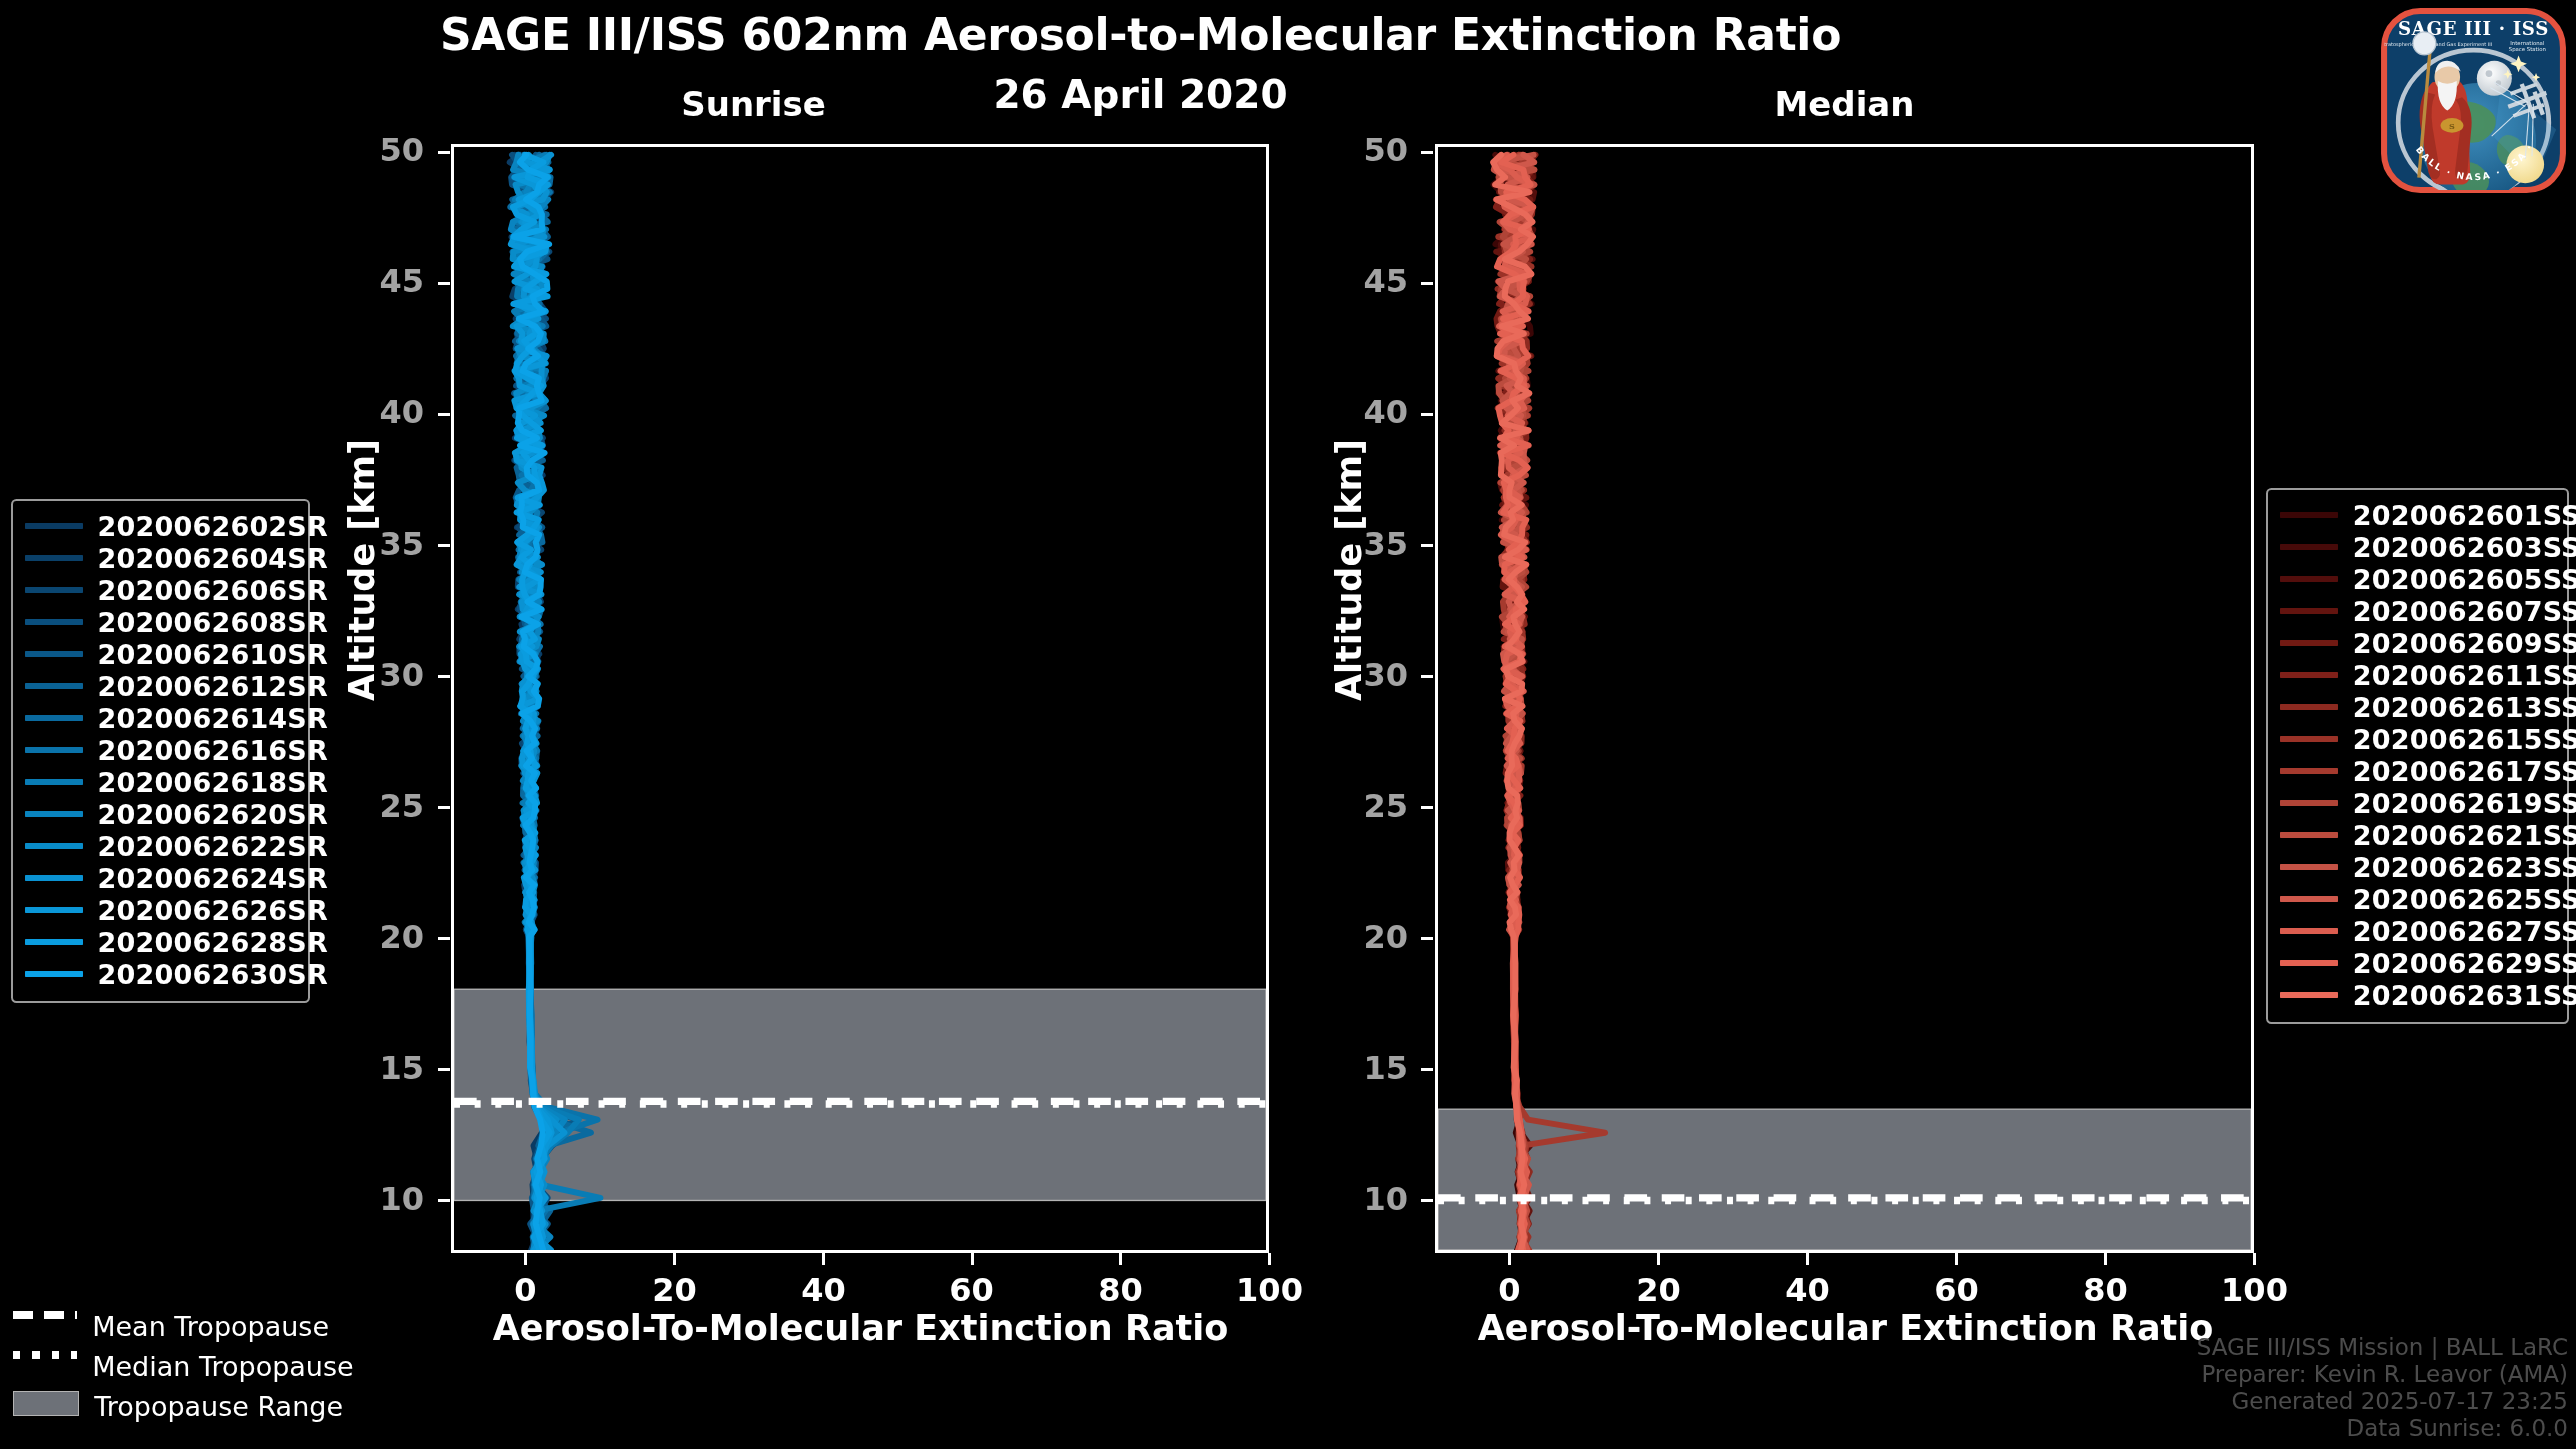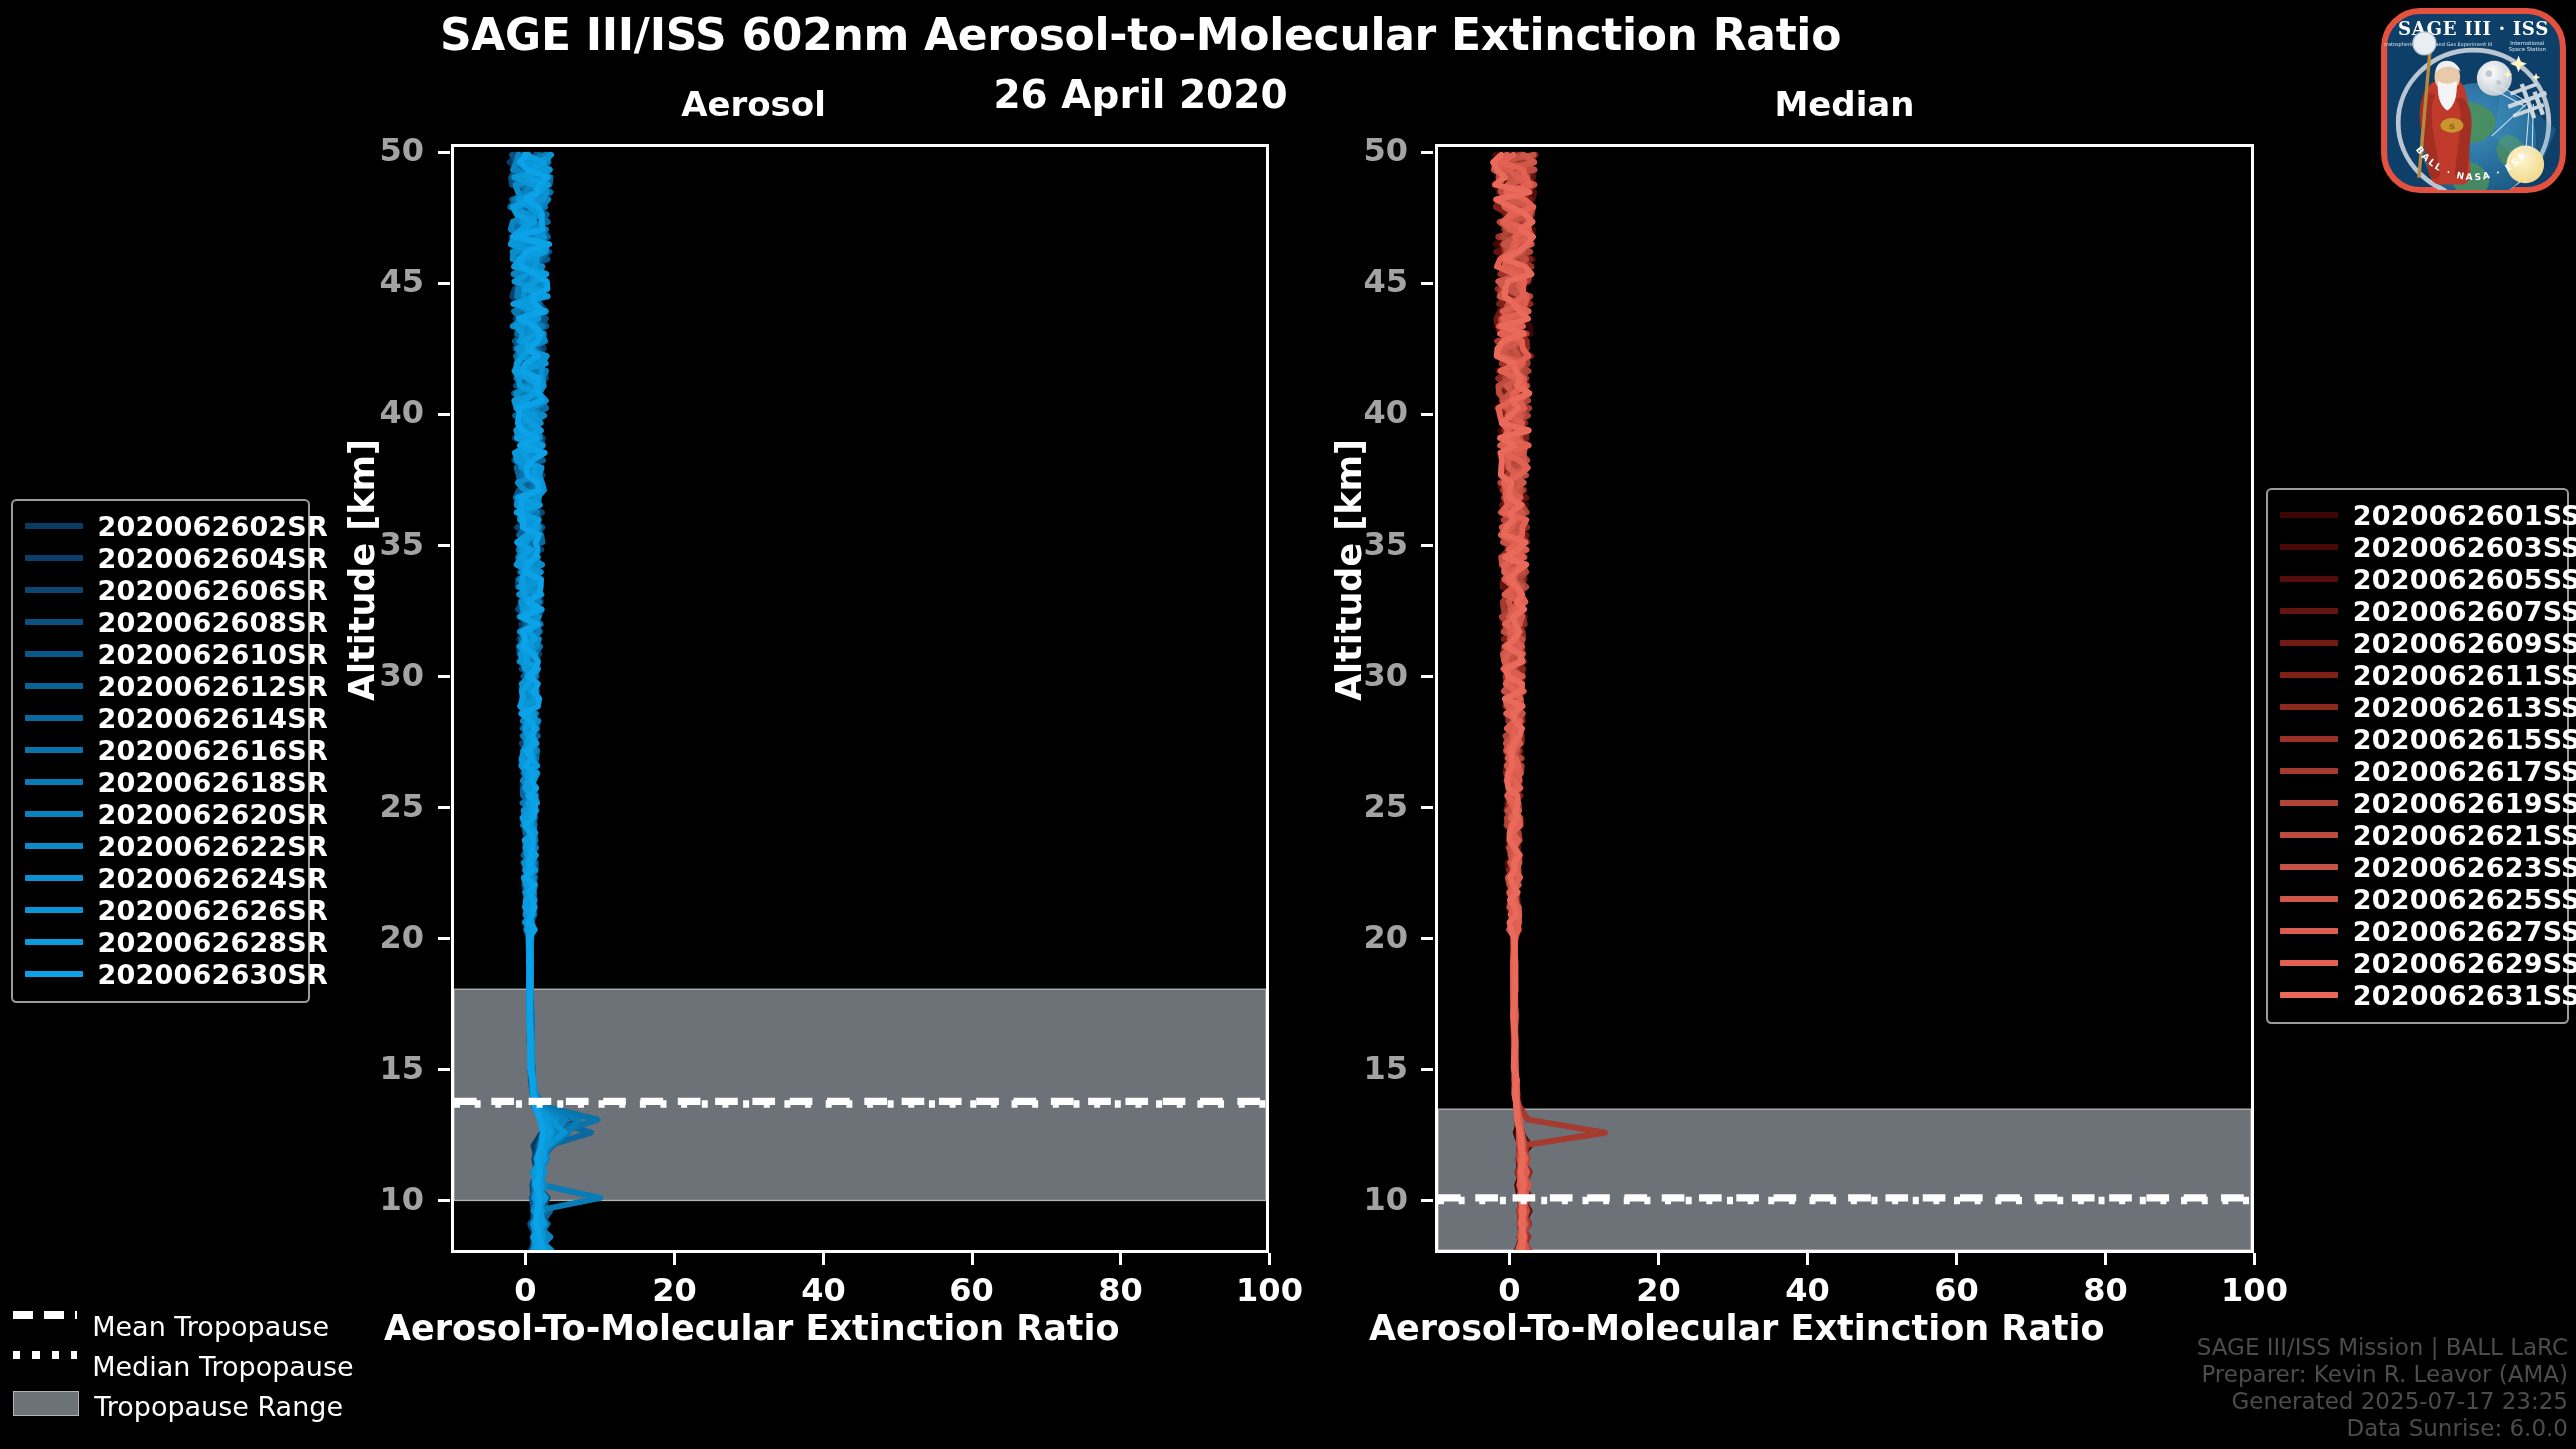--- a/index.html
+++ b/index.html
@@ -70,21 +70,21 @@
   .ytick-mark {
     background: #ffffff; height: 3.4px; width: 12px;
   }
   .xtick-mark {
     background: #ffffff; width: 3.4px; height: 12px;
   }
 
   .axis-xlabel {
     top: 1308px;
     font-size: 35px; font-weight: bold; color: #ffffff;
-    white-space: nowrap;
+    text-align: center; white-space: nowrap;
   }
   #xlabel-sunrise { left: 384px; width: 953px; }
   #xlabel-sunset  { left: 1369px; width: 953px; }
 
   .axis-ylabel {
     font-size: 35px; font-weight: bold; color: #ffffff;
     transform-origin: 50% 50%;
     transform: rotate(-90deg);
     white-space: nowrap;
     text-align: center;
@@ -143,21 +143,21 @@
   #footer-credit div { white-space: nowrap; }
 
   
   #mission-logo { right: 5.4px; top: 2.7px; width: 195px; height: 195px; }
 </style>
 </head>
 <body>
 
 <div class="abs" id="title-main">SAGE III/ISS 602nm Aerosol-to-Molecular Extinction Ratio</div>
 <div class="abs" id="title-date">26 April 2020</div>
-<div class="abs panel-subtitle" id="subtitle-sunrise">Aerosol</div>
+<div class="abs panel-subtitle" id="subtitle-sunrise">Sunrise</div>
 <div class="abs panel-subtitle" id="subtitle-sunset">Median</div>
 
 <div class="abs plot-frame" id="plot-sunrise">
   <svg class="plot-svg" id="svg-sunrise" viewBox="0 0 1219 1653" preserveAspectRatio="none">
       <rect x="0" y="1262.2198581560283" width="1219" height="316.5319148936171" fill="#6d7178" stroke="#b4b4b4" stroke-width="2"></rect>
       <path d="M115.87,1653.00 L123.34,1633.46 L133.51,1613.92 L123.88,1594.38 L118.18,1574.84 L121.48,1555.30 L127.24,1535.77 L124.54,1516.23 L119.40,1496.69 L132.07,1477.15 L147.24,1457.61 L126.79,1438.07 L120.86,1418.53 L116.24,1398.99 L116.68,1379.45 L114.19,1340.38 L114.09,1301.30 L115.29,1262.22 L115.62,1223.14 L115.52,1184.06 L108.11,1172.90 L113.68,1161.73 L117.73,1150.57 L112.06,1139.40 L110.72,1128.24 L112.10,1117.07 L120.64,1105.91 L120.97,1094.74 L112.31,1083.58 L112.32,1072.41 L119.53,1061.25 L107.19,1050.08 L106.76,1038.92 L109.60,1027.75 L110.47,1016.59 L113.45,1005.42 L123.99,994.26 L112.95,983.09 L119.44,971.93 L107.90,960.76 L112.72,949.60 L123.50,938.43 L121.96,927.27 L108.77,916.10 L114.42,904.94 L122.18,893.77 L118.30,882.60 L103.12,871.44 L115.76,860.27 L101.60,849.11 L119.01,837.94 L110.77,826.78 L119.58,815.61 L106.90,804.45 L110.75,793.28 L110.78,782.12 L111.20,770.95 L127.94,759.79 L111.28,748.62 L98.02,737.46 L105.22,726.29 L101.24,715.13 L119.11,703.96 L95.82,692.80 L105.93,681.63 L105.89,670.47 L110.91,659.30 L103.98,648.14 L124.90,636.97 L113.18,625.81 L115.31,614.64 L127.17,603.48 L117.90,592.31 L121.08,581.15 L94.61,569.98 L115.13,558.82 L111.03,547.65 L113.81,536.49 L120.40,525.32 L104.90,514.16 L113.32,502.99 L133.11,491.82 L101.57,480.66 L114.86,469.49 L132.28,458.33 L118.65,447.16 L91.44,436.00 L119.70,424.83 L119.96,413.67 L108.45,402.50 L128.05,391.34 L122.40,380.17 L102.91,369.01 L127.94,357.84 L137.98,346.68 L113.63,335.51 L99.04,324.35 L117.73,313.18 L123.15,302.02 L133.02,290.85 L117.91,279.69 L124.20,268.52 L92.59,257.36 L136.76,246.19 L91.13,235.03 L99.60,223.86 L111.08,212.70 L130.37,201.53 L102.81,190.37 L133.19,179.20 L98.34,168.04 L131.24,156.87 L108.32,145.71 L109.89,134.54 L85.46,123.37 L104.19,112.21 L127.17,101.04 L134.41,89.88 L133.35,78.71 L145.80,67.55 L120.46,56.38 L136.95,45.22 L102.50,34.05 L83.63,22.89 L98.89,11.72" fill="none" stroke="#0a3b63" stroke-width="9" stroke-linejoin="round" stroke-linecap="round"></path>
       <path d="M129.22,1653.00 L118.80,1633.46 L122.70,1613.92 L136.67,1594.38 L119.36,1574.84 L117.89,1555.30 L124.47,1535.77 L120.49,1516.23 L126.31,1496.69 L132.67,1477.15 L138.37,1457.61 L121.77,1438.07 L119.81,1418.53 L118.19,1398.99 L115.79,1379.45 L115.07,1340.38 L113.37,1301.30 L113.14,1262.22 L113.71,1223.14 L115.84,1184.06 L108.53,1172.90 L111.43,1161.73 L107.74,1150.57 L111.40,1139.40 L116.62,1128.24 L107.26,1117.07 L105.38,1105.91 L112.83,1094.74 L108.71,1083.58 L107.61,1072.41 L116.43,1061.25 L108.82,1050.08 L113.23,1038.92 L107.69,1027.75 L119.74,1016.59 L115.38,1005.42 L105.59,994.26 L118.50,983.09 L117.27,971.93 L119.68,960.76 L113.52,949.60 L119.68,938.43 L101.61,927.27 L100.90,916.10 L124.97,904.94 L116.95,893.77 L120.35,882.60 L124.99,871.44 L103.56,860.27 L112.52,849.11 L125.99,837.94 L104.50,826.78 L112.56,815.61 L111.72,804.45 L107.33,793.28 L121.10,782.12 L124.00,770.95 L126.55,759.79 L119.50,748.62 L118.55,737.46 L108.29,726.29 L114.20,715.13 L117.24,703.96 L117.95,692.80 L130.56,681.63 L125.26,670.47 L95.84,659.30 L96.46,648.14 L118.11,636.97 L122.89,625.81 L117.00,614.64 L100.01,603.48 L105.11,592.31 L105.98,581.15 L110.82,569.98 L113.51,558.82 L125.20,547.65 L118.40,536.49 L106.99,525.32 L110.98,514.16 L103.28,502.99 L108.94,491.82 L106.84,480.66 L90.70,469.49 L122.33,458.33 L109.46,447.16 L133.42,436.00 L96.94,424.83 L99.45,413.67 L129.70,402.50 L109.49,391.34 L108.06,380.17 L126.16,369.01 L129.93,357.84 L137.24,346.68 L136.84,335.51 L100.87,324.35 L126.97,313.18 L134.83,302.02 L129.40,290.85 L94.22,279.69 L126.38,268.52 L129.05,257.36 L112.12,246.19 L118.69,235.03 L87.49,223.86 L91.29,212.70 L133.35,201.53 L117.63,190.37 L102.49,179.20 L113.96,168.04 L141.26,156.87 L117.11,145.71 L86.38,134.54 L116.63,123.37 L137.56,112.21 L119.55,101.04 L91.79,89.88 L122.88,78.71 L133.22,67.55 L106.03,56.38 L87.75,45.22 L92.29,34.05 L110.16,22.89 L91.11,11.72" fill="none" stroke="#0a4069" stroke-width="9" stroke-linejoin="round" stroke-linecap="round"></path>
       <path d="M118.64,1653.00 L133.55,1633.46 L119.64,1613.92 L119.09,1594.38 L124.52,1574.84 L130.86,1555.30 L122.06,1535.77 L126.10,1516.23 L135.01,1496.69 L155.78,1477.15 L130.61,1457.61 L120.42,1438.07 L118.33,1418.53 L116.91,1398.99 L116.92,1379.45 L113.38,1340.38 L114.80,1301.30 L115.32,1262.22 L112.25,1223.14 L113.00,1184.06 L107.85,1172.90 L115.67,1161.73 L121.20,1150.57 L116.06,1139.40 L117.61,1128.24 L108.18,1117.07 L117.41,1105.91 L118.76,1094.74 L122.71,1083.58 L122.69,1072.41 L116.46,1061.25 L108.36,1050.08 L122.33,1038.92 L107.13,1027.75 L106.09,1016.59 L102.48,1005.42 L118.58,994.26 L109.88,983.09 L106.23,971.93 L104.78,960.76 L115.69,949.60 L108.13,938.43 L124.10,927.27 L122.33,916.10 L108.64,904.94 L102.04,893.77 L118.18,882.60 L123.18,871.44 L121.69,860.27 L108.10,849.11 L108.19,837.94 L105.92,826.78 L111.44,815.61 L115.47,804.45 L122.13,793.28 L122.05,782.12 L126.74,770.95 L106.60,759.79 L125.09,748.62 L105.16,737.46 L110.08,726.29 L124.19,715.13 L99.20,703.96 L121.62,692.80 L116.18,681.63 L108.02,670.47 L116.60,659.30 L113.66,648.14 L114.74,636.97 L114.31,625.81 L104.49,614.64 L130.94,603.48 L116.37,592.31 L105.59,581.15 L96.57,569.98 L118.02,558.82 L131.90,547.65 L108.31,536.49 L111.52,525.32 L110.01,514.16 L108.45,502.99 L105.94,491.82 L98.79,480.66 L123.68,469.49 L115.55,458.33 L107.51,447.16 L112.08,436.00 L96.69,424.83 L116.72,413.67 L109.65,402.50 L137.01,391.34 L100.76,380.17 L111.50,369.01 L117.28,357.84 L120.58,346.68 L129.07,335.51 L121.66,324.35 L96.70,313.18 L109.96,302.02 L125.68,290.85 L133.39,279.69 L96.53,268.52 L131.76,257.36 L137.22,246.19 L128.83,235.03 L116.24,223.86 L106.62,212.70 L119.41,201.53 L100.79,190.37 L105.86,179.20 L129.16,168.04 L142.99,156.87 L105.65,145.71 L88.75,134.54 L112.37,123.37 L131.41,112.21 L123.42,101.04 L122.65,89.88 L119.61,78.71 L143.15,67.55 L130.53,56.38 L92.91,45.22 L94.09,34.05 L103.07,22.89 L135.66,11.72" fill="none" stroke="#0a4671" stroke-width="9" stroke-linejoin="round" stroke-linecap="round"></path>
       <path d="M135.32,1653.00 L123.48,1633.46 L114.37,1613.92 L130.33,1594.38 L140.60,1574.84 L123.08,1555.30 L118.99,1535.77 L131.43,1516.23 L147.38,1496.69 L169.35,1477.15 L135.31,1457.61 L120.74,1438.07 L118.56,1418.53 L115.25,1398.99 L117.22,1379.45 L116.60,1340.38 L113.07,1301.30 L113.65,1262.22 L112.94,1223.14 L114.92,1184.06 L113.05,1172.90 L107.96,1161.73 L116.63,1150.57 L117.00,1139.40 L108.26,1128.24 L117.60,1117.07 L115.96,1105.91 L112.55,1094.74 L113.92,1083.58 L108.43,1072.41 L123.05,1061.25 L108.02,1050.08 L115.15,1038.92 L112.36,1027.75 L116.99,1016.59 L107.22,1005.42 L118.38,994.26 L114.99,983.09 L119.72,971.93 L112.47,960.76 L116.08,949.60 L104.10,938.43 L114.28,927.27 L104.29,916.10 L123.80,904.94 L109.68,893.77 L109.01,882.60 L122.15,871.44 L117.69,860.27 L115.76,849.11 L119.54,837.94 L125.10,826.78 L114.61,815.61 L102.04,804.45 L124.16,793.28 L101.91,782.12 L122.22,770.95 L98.33,759.79 L98.30,748.62 L111.19,737.46 L129.27,726.29 L111.77,715.13 L106.64,703.96 L98.18,692.80 L101.36,681.63 L124.82,670.47 L101.93,659.30 L129.30,648.14 L99.13,636.97 L118.38,625.81 L123.62,614.64 L111.50,603.48 L116.21,592.31 L103.82,581.15 L132.21,569.98 L102.76,558.82 L116.29,547.65 L128.73,536.49 L107.38,525.32 L130.45,514.16 L98.24,502.99 L119.66,491.82 L113.16,480.66 L92.63,469.49 L127.13,458.33 L133.35,447.16 L130.30,436.00 L101.68,424.83 L103.84,413.67 L129.07,402.50 L104.85,391.34 L96.35,380.17 L126.01,369.01 L93.18,357.84 L108.12,346.68 L111.05,335.51 L115.54,324.35 L137.23,313.18 L92.67,302.02 L95.82,290.85 L95.19,279.69 L101.21,268.52 L138.09,257.36 L95.79,246.19 L120.94,235.03 L96.60,223.86 L129.44,212.70 L91.89,201.53 L118.88,190.37 L103.67,179.20 L102.03,168.04 L140.15,156.87 L88.82,145.71 L97.78,134.54 L110.76,123.37 L89.72,112.21 L136.41,101.04 L98.27,89.88 L117.66,78.71 L119.61,67.55 L87.09,56.38 L85.80,45.22 L95.40,34.05 L95.12,22.89 L87.12,11.72" fill="none" stroke="#0a4f7e" stroke-width="9" stroke-linejoin="round" stroke-linecap="round"></path>
       <path d="M118.75,1653.00 L126.04,1633.46 L140.79,1613.92 L119.84,1594.38 L116.90,1574.84 L125.27,1555.30 L134.31,1535.77 L122.31,1516.23 L129.05,1496.69 L143.14,1477.15 L183.77,1457.61 L132.68,1438.07 L119.65,1418.53 L117.89,1398.99 L117.80,1379.45 L114.50,1340.38 L114.43,1301.30 L112.74,1262.22 L114.95,1223.14 L114.83,1184.06 L114.29,1172.90 L116.06,1161.73 L119.29,1150.57 L107.51,1139.40 L117.57,1128.24 L107.45,1117.07 L118.78,1105.91 L109.22,1094.74 L120.96,1083.58 L122.55,1072.41 L104.37,1061.25 L119.56,1050.08 L122.32,1038.92 L116.89,1027.75 L103.85,1016.59 L111.76,1005.42 L108.60,994.26 L109.42,983.09 L123.25,971.93 L119.15,960.76 L105.71,949.60 L116.01,938.43 L101.17,927.27 L104.43,916.10 L108.03,904.94 L117.14,893.77 L117.98,882.60 L103.85,871.44 L107.21,860.27 L114.86,849.11 L123.22,837.94 L112.44,826.78 L110.97,815.61 L114.42,804.45 L104.26,793.28 L115.18,782.12 L120.99,770.95 L105.66,759.79 L107.15,748.62 L103.48,737.46 L127.62,726.29 L106.62,715.13 L104.96,703.96 L104.04,692.80 L124.58,681.63 L128.97,670.47 L115.35,659.30 L120.13,648.14 L107.87,636.97 L118.76,625.81 L118.99,614.64 L97.97,603.48 L130.45,592.31 L120.68,581.15 L132.29,569.98 L118.18,558.82 L109.57,547.65 L108.44,536.49 L92.70,525.32 L97.60,514.16 L119.22,502.99 L118.31,491.82 L102.09,480.66 L93.09,469.49 L116.00,458.33 L117.95,447.16 L104.57,436.00 L105.74,424.83 L114.89,413.67 L105.92,402.50 L93.81,391.34 L121.28,380.17 L90.19,369.01 L126.84,357.84 L112.17,346.68 L137.87,335.51 L95.22,324.35 L134.41,313.18 L126.99,302.02 L91.46,290.85 L106.56,279.69 L138.54,268.52 L130.79,257.36 L92.24,246.19 L103.30,235.03 L109.66,223.86 L135.50,212.70 L128.80,201.53 L108.00,190.37 L108.81,179.20 L140.36,168.04 L113.58,156.87 L92.54,145.71 L118.23,134.54 L95.77,123.37 L114.49,112.21 L115.08,101.04 L109.56,89.88 L103.38,78.71 L113.80,67.55 L112.43,56.38 L87.08,45.22 L139.84,34.05 L138.66,22.89 L122.91,11.72" fill="none" stroke="#0a5889" stroke-width="9" stroke-linejoin="round" stroke-linecap="round"></path>

